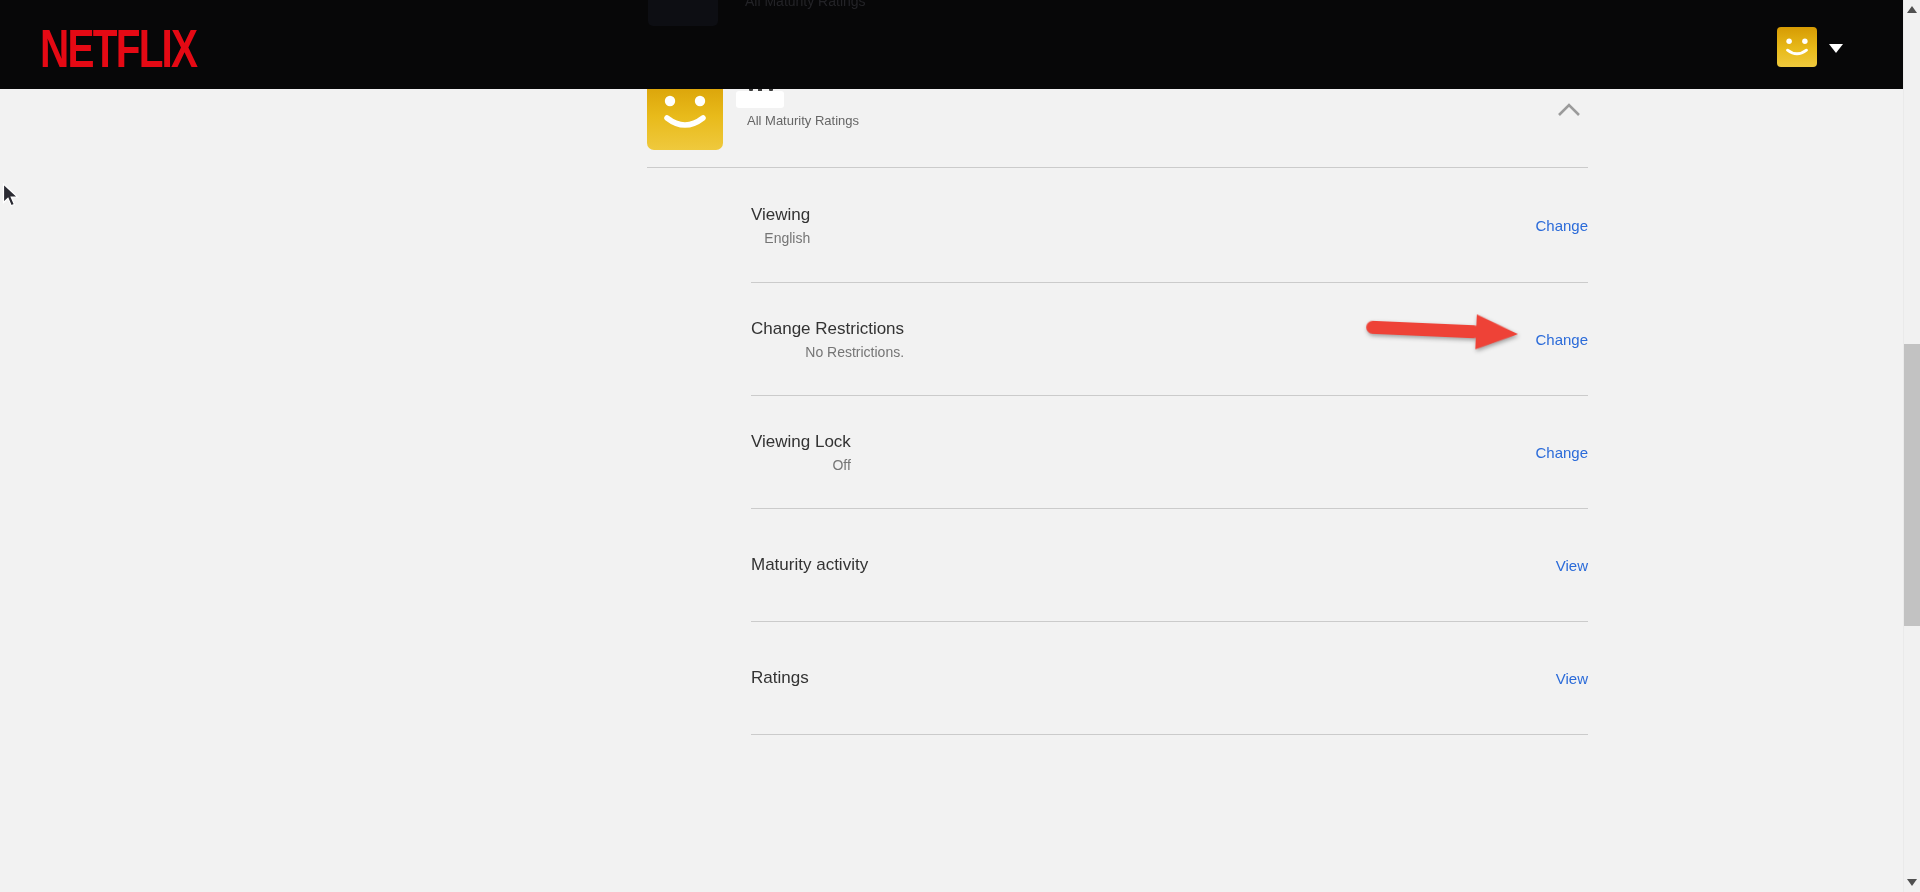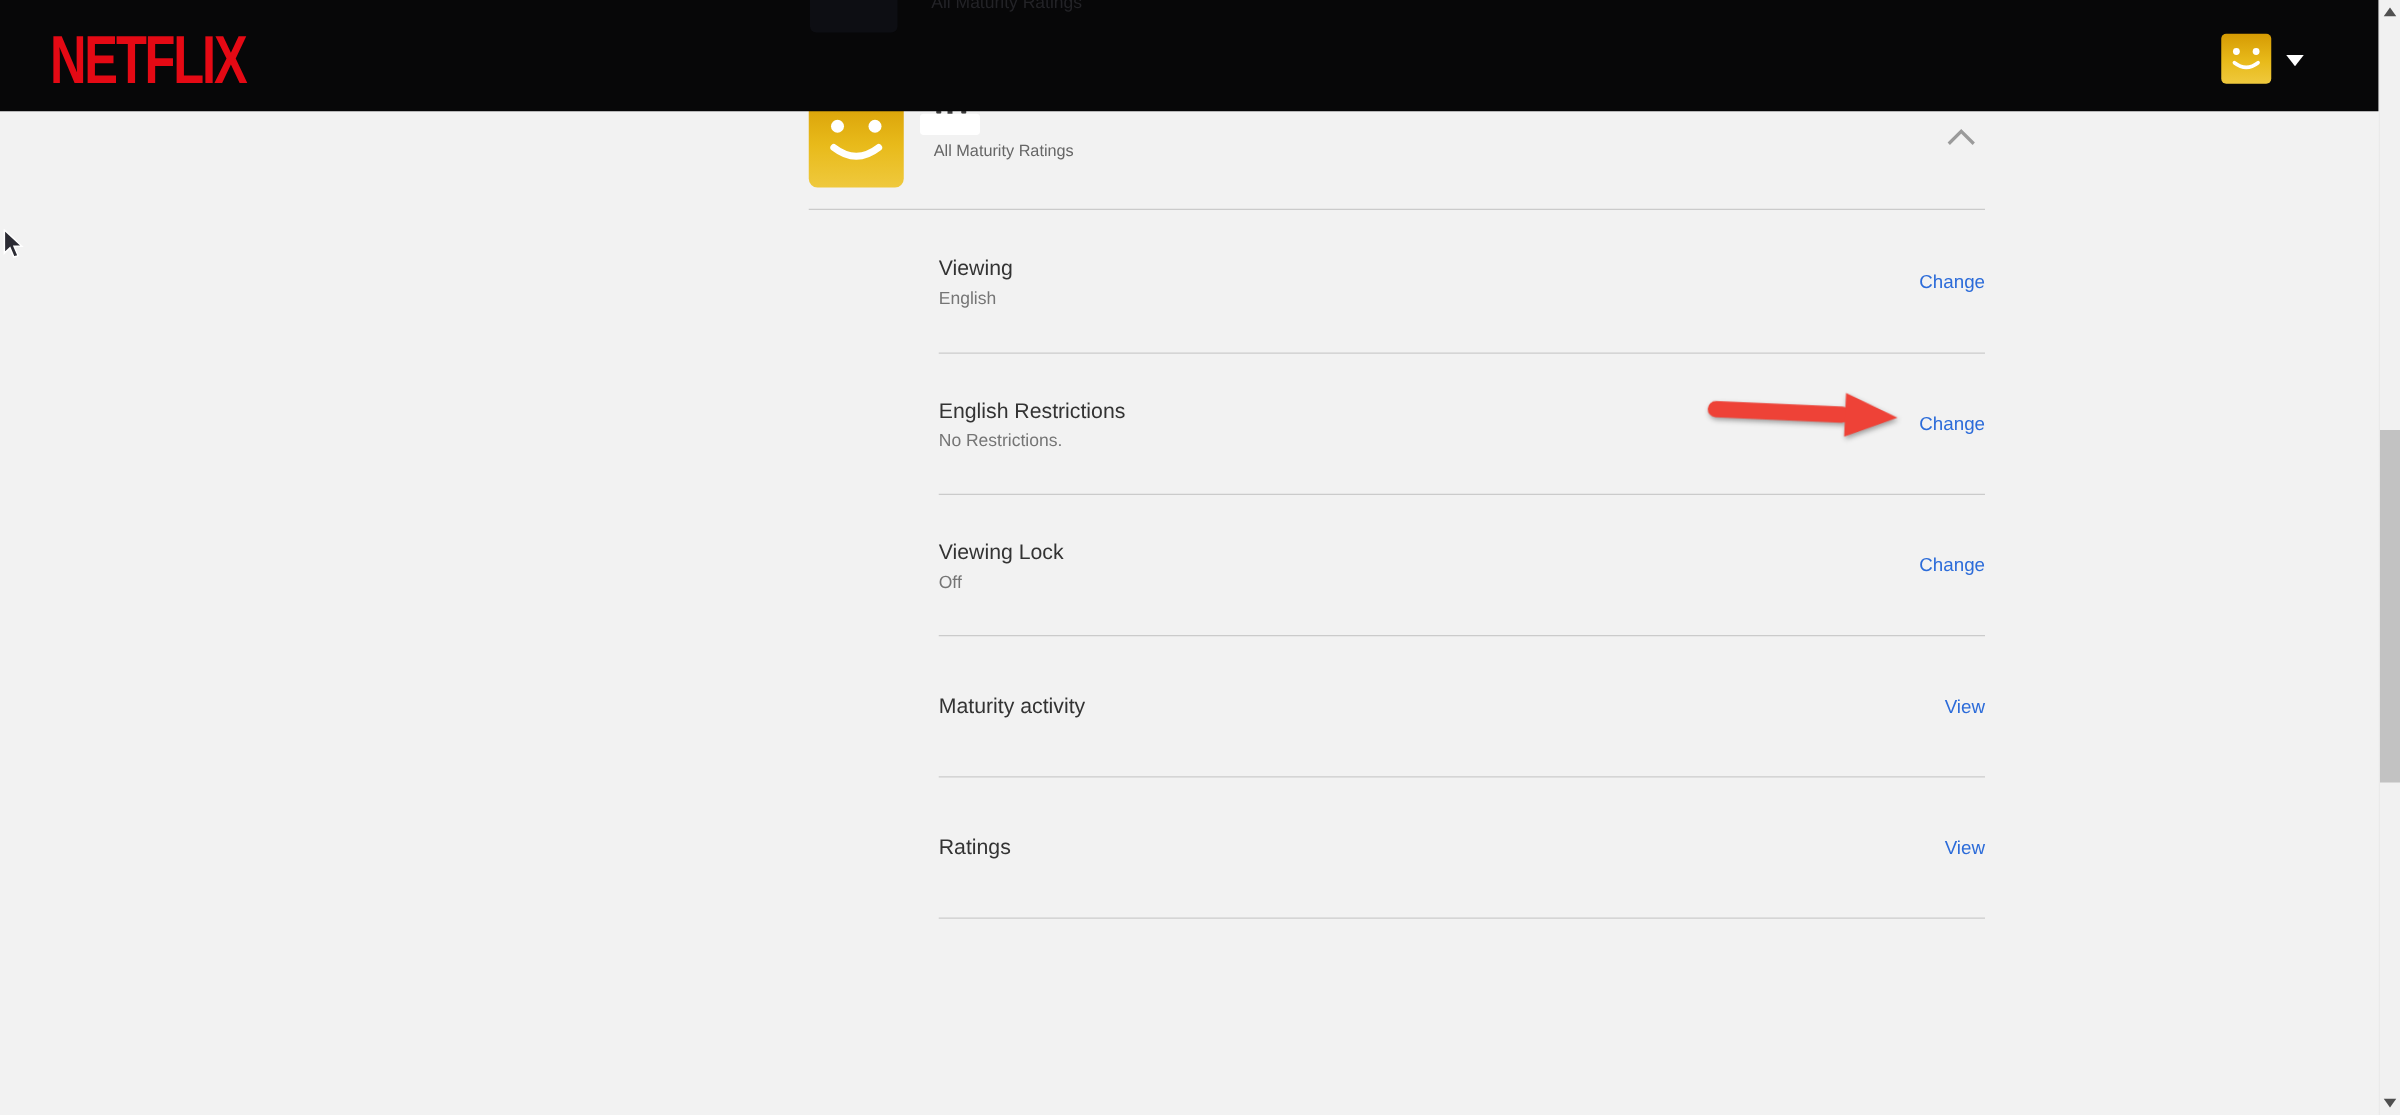--- a/index.html
+++ b/index.html
@@ -32,21 +32,21 @@
   .maturity { position:absolute; left:100px; top:113px; font-size:13px; color:#666666; }
   .chevron-up { position:absolute; right:6px; top:102px; width:26px; height:16px; cursor:pointer; }
 
   
   .rows { position:absolute; left:751px; top:168px; width:837px; }
   .row { height:113px; border-bottom:1px solid #cbcbcb; display:flex; justify-content:space-between; align-items:center; }
   .row:first-child { height:115px; }
   .row.clipped { border-bottom:none; }
   .row-labels { display:flex; flex-direction:column; gap:5px; }
   .row-label { font-size:17px; color:#333333; }
-  .row-sub { font-size:14px; color:#757575; }
+  .row-sub { font-size:14px; color:#757575;text-align:right; }
   .row-action { font-size:15px; color:#2b6bd9; text-decoration:none; cursor:pointer; }
 
   
   .anno-arrow { position:absolute; left:1358px; top:307px; width:175px; height:52px; z-index:60; }
 
   
   .scrollbar { position:absolute; right:0; top:0; width:17px; height:892px; background:#f1f1f1;
                border-left:1px solid #eaeaea; z-index:70; }
   .sb-up { position:absolute; left:3px; top:6px; width:0; height:0;
            border-left:5.5px solid transparent; border-right:5.5px solid transparent; border-bottom:7px solid #505050; }
@@ -88,21 +88,21 @@
     <div class="row">
       <div class="row-labels">
         <span class="row-label">Viewing</span>
         <span class="row-sub">English</span>
       </div>
       <a class="row-action">Change</a>
     </div>
 
     <div class="row">
       <div class="row-labels">
-        <span class="row-label">English Restrictions</span>
+        <span class="row-label">Change Restrictions</span>
         <span class="row-sub">No Restrictions.</span>
       </div>
       <a class="row-action">Change</a>
     </div>
 
     <div class="row">
       <div class="row-labels">
         <span class="row-label">Viewing Lock</span>
         <span class="row-sub">Off</span>
       </div>

